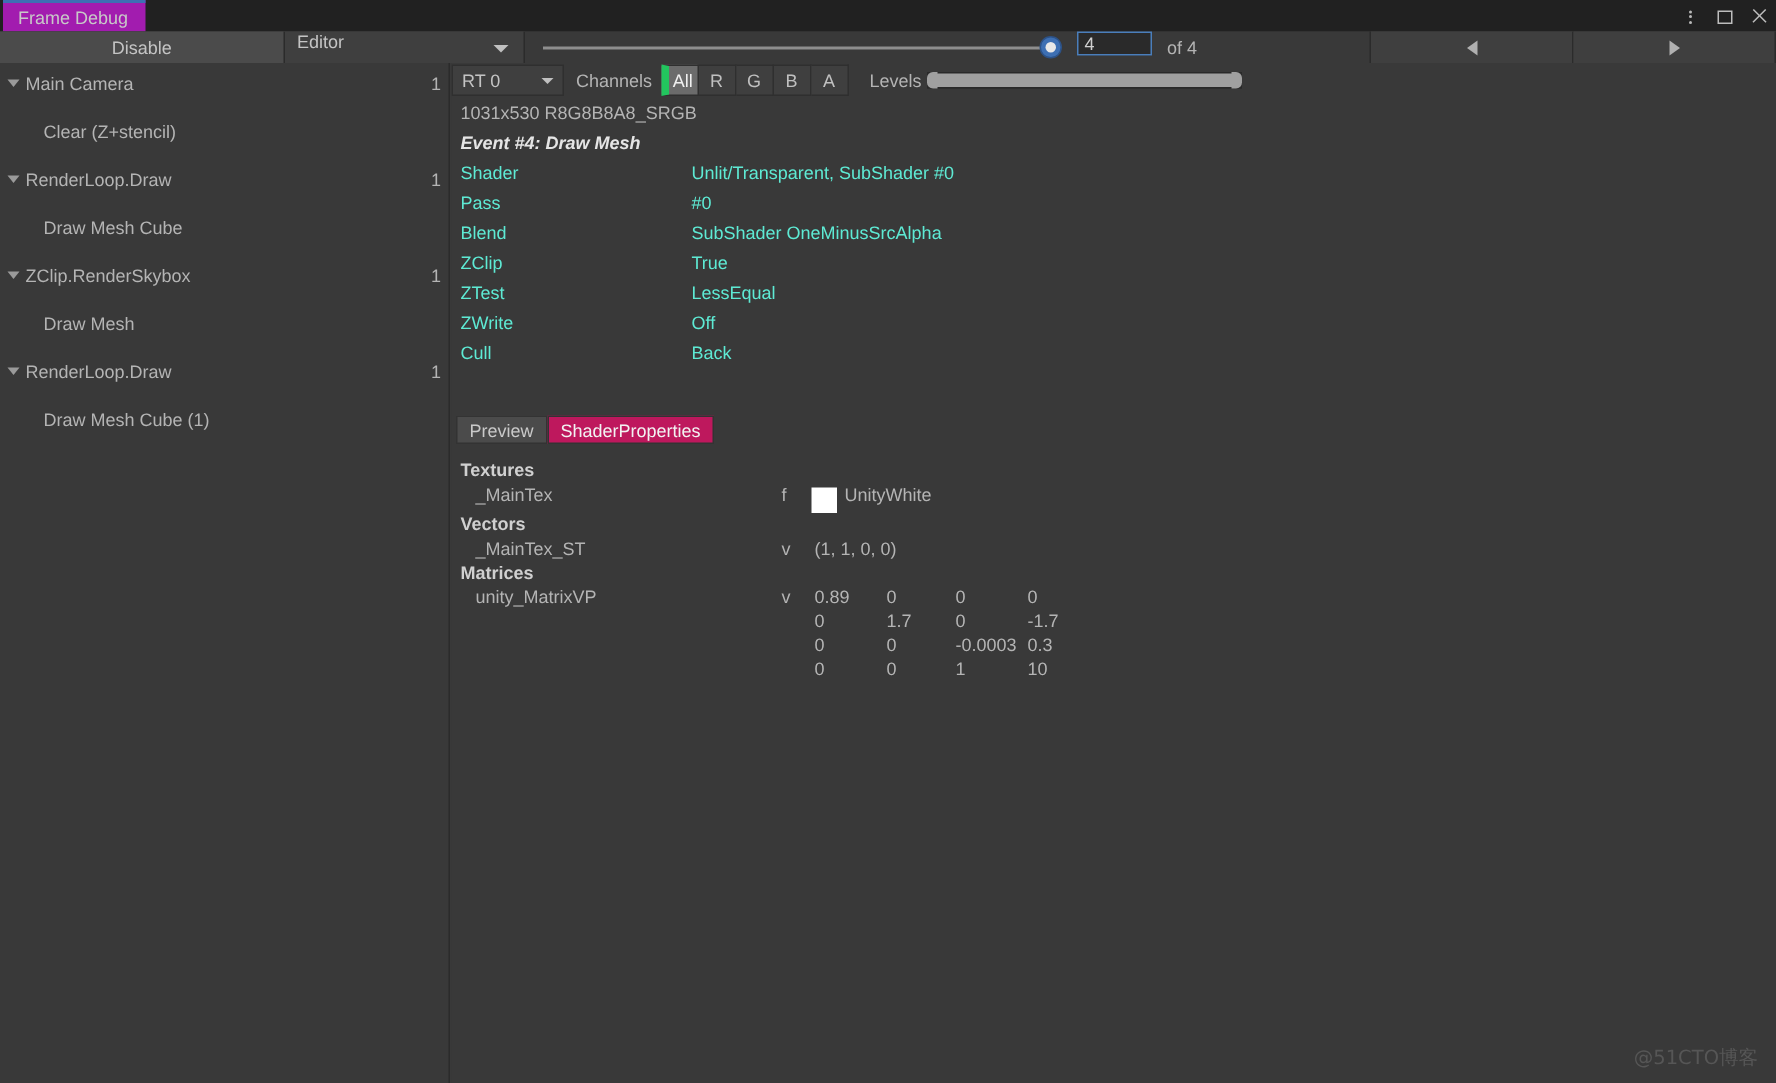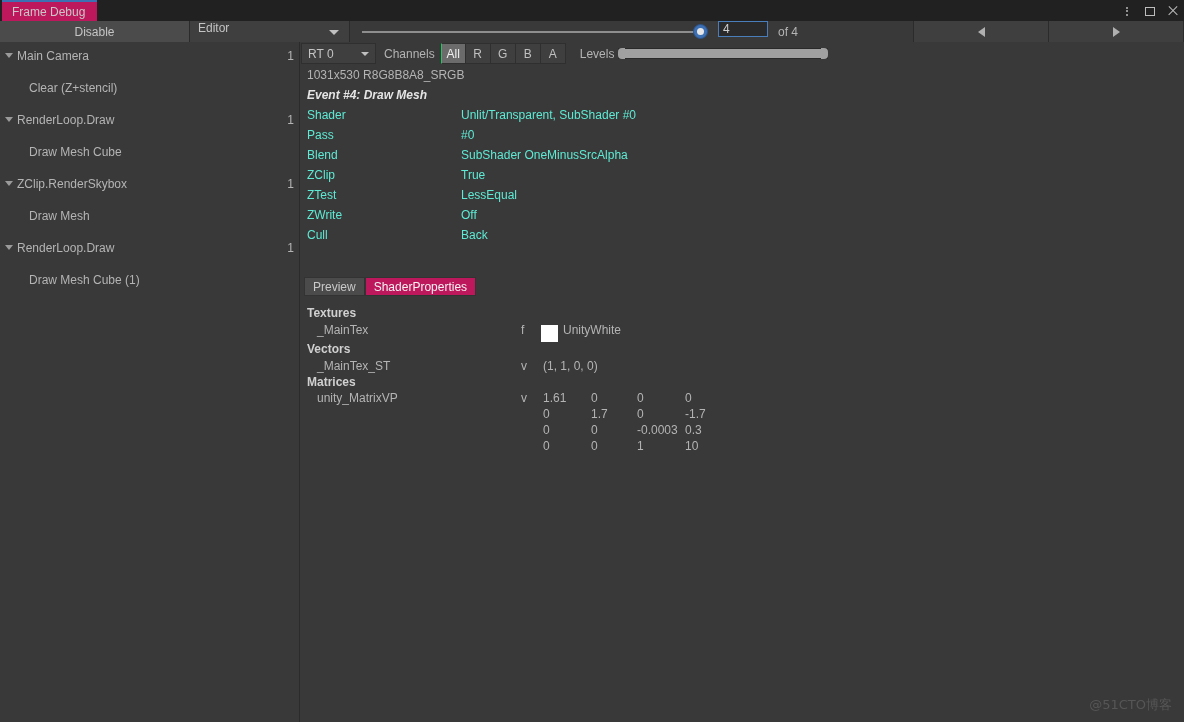--- a/index.html
+++ b/index.html
@@ -16,21 +16,21 @@
   #app { position: relative; width: 1184px; height: 722px; }
 
   
   .titlebar {
     position: absolute; left: 0; top: 0; width: 1184px; height: 21px;
     background: #212121;
   }
   .tab {
     position: absolute; left: 2px; top: 0; height: 21px;
     padding: 0 12px 0 10px;
-    background: #be185d;
+    background: #a21caf;
     display: flex; align-items: center;
     font-size: 12px; color: #c8c8c8;
     border-top: 2px solid #3d6fb3;
   }
   .tab-blue-top {
     position: absolute; left: 2px; top: 0; width: 94px; height: 2px;
     background: #4a7ebb;
   }
   .win-ctrls {
     position: absolute; right: 4px; top: 0; height: 21px;
@@ -188,21 +188,21 @@
   .chan-label {
     display: flex; align-items: center; padding: 0 6px 0 8px;
     font-size: 12px; color: #b4b4b4;
   }
   .chan-btn {
     width: 25px; background: #3f3f3f; border: 1px solid #2f2f2f;
     border-left: none;
     display: flex; align-items: center; justify-content: center;
     font-size: 12px; color: #c0c0c0; cursor: default;
   }
-  .chan-btn:first-of-type { border-left: 1px solid #22c55e; }
+  .chan-btn:first-of-type { border-left: 5px solid #22c55e; }
   .chan-btn.active { background: #6b6b6b; color: #f0f0f0; }
   .levels-label {
     display: flex; align-items: center; padding: 0 4px 0 14px;
     font-size: 12px; color: #b4b4b4;
   }
   .levels-slider {
     width: 210px; position: relative;
     display: flex; align-items: center;
   }
   .levels-bar {
@@ -446,21 +446,21 @@
       <div class="sp-section" style="top: 300px;">Vectors</div>
       <div class="sp-row" style="top: 317px; left: 0px; right: 0px; height: 18px;">
         <span class="sp-name">_MainTex_ST</span>
         <span class="sp-flag">v</span>
         <span class="sp-val">(1, 1, 0, 0)</span>
       </div>
       <div class="sp-section" style="top: 333px;">Matrices</div>
       <div class="sp-row" style="top: 349px; left: 0px; right: 0px; height: 64px;">
         <span class="sp-name">unity_MatrixVP</span>
         <span class="sp-flag">v</span>
-        <span class="mtx" style="left: 242px; top: 0px;">1.61</span>
+        <span class="mtx" style="left: 242px; top: 0px;">0.89</span>
         <span class="mtx" style="left: 290px; top: 0px;">0</span>
         <span class="mtx" style="left: 336px; top: 0px;">0</span>
         <span class="mtx" style="left: 384px; top: 0px;">0</span>
         <span class="mtx" style="left: 242px; top: 16px;">0</span>
         <span class="mtx" style="left: 290px; top: 16px;">1.7</span>
         <span class="mtx" style="left: 336px; top: 16px;">0</span>
         <span class="mtx" style="left: 384px; top: 16px;">-1.7</span>
         <span class="mtx" style="left: 242px; top: 32px;">0</span>
         <span class="mtx" style="left: 290px; top: 32px;">0</span>
         <span class="mtx" style="left: 336px; top: 32px;">-0.0003</span>

